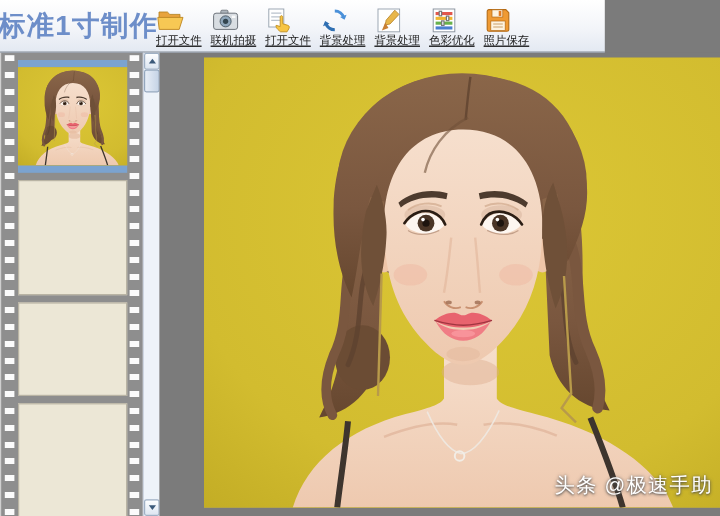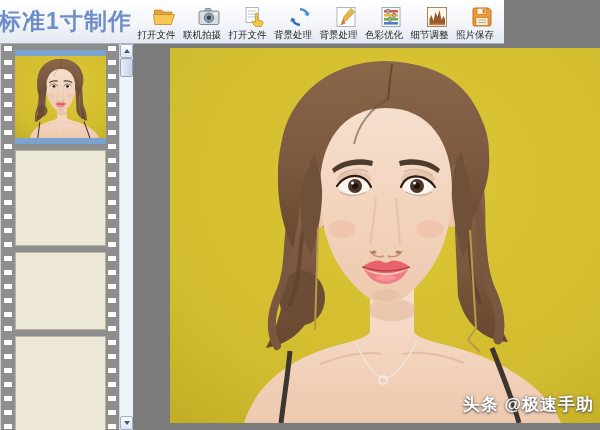--- a/index.html
+++ b/index.html
@@ -14,22 +14,22 @@
     background:linear-gradient(#ffffff,#f3f5f9 55%,#e3e9f2);
     border-bottom:1px solid #a9b3c2;
     display:flex;align-items:stretch;box-sizing:border-box;
   }
   .app-title{
     width:130px;display:flex;align-items:center;justify-content:center;
     font-size:23px;font-weight:bold;color:#6d8ec9;letter-spacing:1px;
     white-space:nowrap;
   }
   .tb-btn{
-    width:45.5px;display:flex;flex-direction:column;align-items:flex-end;
-    justify-content:flex-end;padding-bottom:3px;cursor:default;
+    width:45.5px;display:flex;flex-direction:column;align-items:flex-start;
+    justify-content:flex-end;padding-bottom:3px;cursor:default;text-decoration:underline;
   }
   .tb-btn .ic{width:24px;height:24px;display:block;margin-bottom:1px;}
   .tb-btn .lb{font-size:9.5px;color:#1c1c1c;white-space:nowrap;line-height:10px;}
   
   .content{position:absolute;left:0;top:44px;width:600px;height:386px;display:flex;}
   
   .filmstrip{
     width:119px;height:386px;background:#8e8e8e;position:relative;flex:none;
     border-left:1px solid #cfcfcf;box-sizing:border-box;
   }
@@ -70,21 +70,21 @@
   }
   
   .canvas{flex:1;position:relative;background:#7b7b7b;overflow:hidden;}
   .photo{
     position:absolute;left:37px;top:4px;width:430px;height:375px;
     background:#d2bc2f;
   }
   .photo svg{display:block;}
   .watermark{
     position:absolute;right:6px;bottom:14px;
-    font-size:17px;font-weight:bold;color:#ffffff;letter-spacing:1px;
+    font-size:17px;font-weight:normal;color:#ffffff;letter-spacing:1px;
     text-shadow:0 1px 2px rgba(70,70,70,.9),0 0 3px rgba(90,90,90,.7);
     white-space:nowrap;
   }
   .defs-hidden{position:absolute;width:0;height:0;overflow:hidden;}
 </style>
 </head>
 <body>
 
 <svg class="defs-hidden" xmlns="http://www.w3.org/2000/svg" aria-hidden="true">
   <defs>
@@ -238,28 +238,20 @@
         <rect x="5" y="9" width="14" height="2.6" fill="#f0b62f"></rect>
         <rect x="5" y="13" width="14" height="2.6" fill="#67b14c"></rect>
         <rect x="5" y="17" width="14" height="2.6" fill="#4a7fd0"></rect>
         <rect x="8" y="4.4" width="2" height="3.8" fill="#f4f6f8" stroke="#777"></rect>
         <rect x="14" y="8.4" width="2" height="3.8" fill="#f4f6f8" stroke="#777"></rect>
         <rect x="10" y="12.4" width="2" height="3.8" fill="#f4f6f8" stroke="#777"></rect>
       </svg>
     <span class="lb">色彩优化</span>
   </div>
 
-  <div class="tb-btn">
-    <svg class="ic" viewBox="0 0 24 24">
-        <rect x="2.5" y="2.5" width="19" height="19" fill="#fdf6ea" stroke="#8a6a3a" stroke-width=".8"></rect>
-        <path d="M4.5 20v-6l2-4 2 6 2-9 2 5 2-7 2 10 2-4 1.5 3v6z" fill="#8a4a1a" opacity=".9"></path>
-        <rect x="4.5" y="18.6" width="15" height="1.6" fill="#c87f35"></rect>
-      </svg>
-    <span class="lb">细节调整</span>
-  </div>
 
   <div class="tb-btn">
     <svg class="ic" viewBox="0 0 24 24">
         <path d="M3 4.5A1.5 1.5 0 014.5 3h14L21 5.5v14a1.5 1.5 0 01-1.5 1.5h-15A1.5 1.5 0 013 19.5z" fill="#ef9a33" stroke="#b46a14" stroke-width=".9"></path>
         <rect x="7" y="3.2" width="9" height="6" fill="#fdf3e0" stroke="#b46a14" stroke-width=".6"></rect>
         <rect x="12.6" y="4.1" width="2.2" height="4.2" fill="#e07820"></rect>
         <rect x="6" y="12.5" width="12" height="8" fill="#fdf3e0" stroke="#b46a14" stroke-width=".6"></rect>
         <line x1="8" y1="15" x2="16" y2="15" stroke="#c9a06a"></line>
         <line x1="8" y1="17.5" x2="16" y2="17.5" stroke="#c9a06a"></line>
       </svg>

